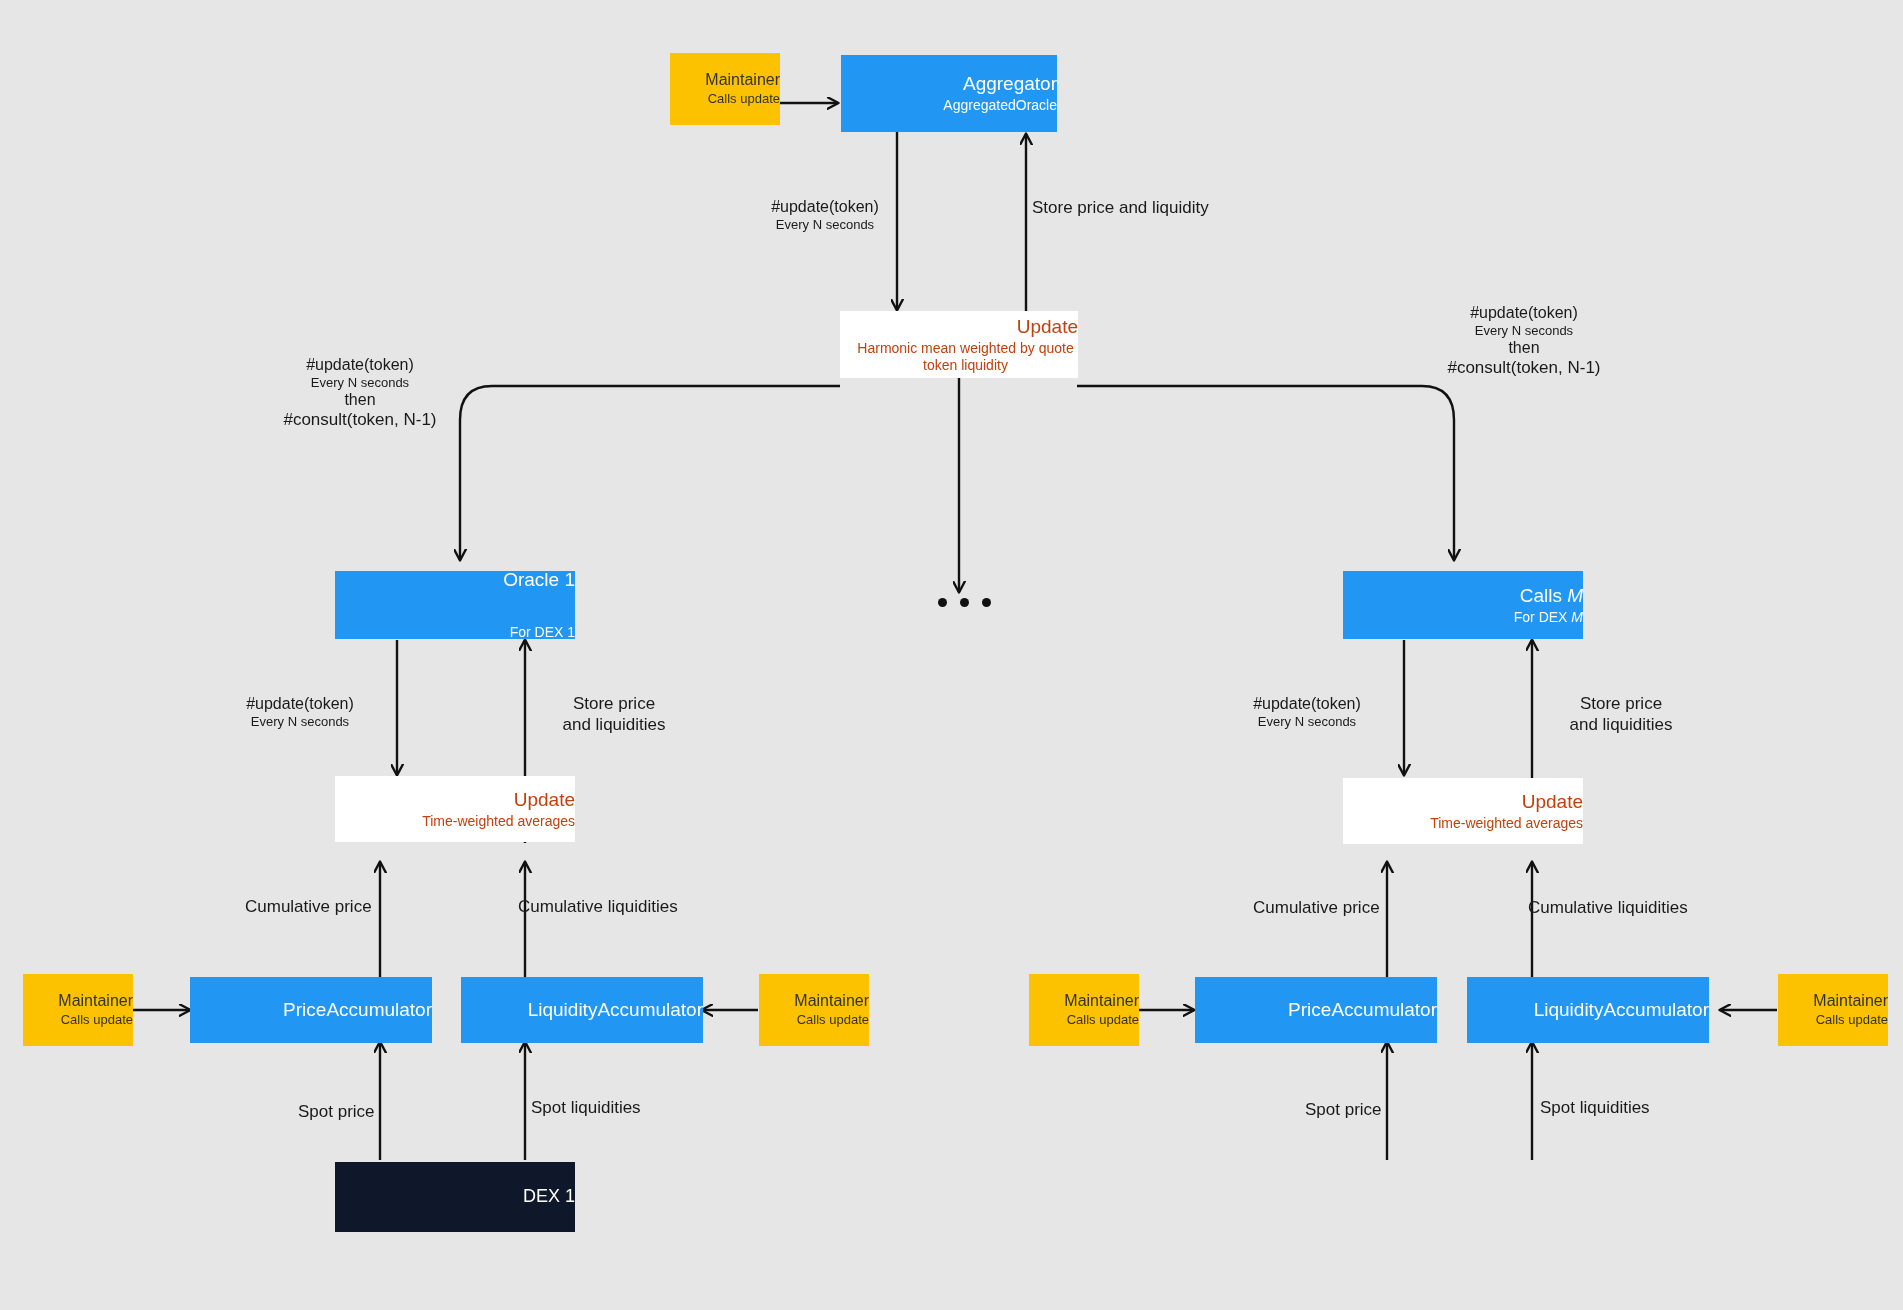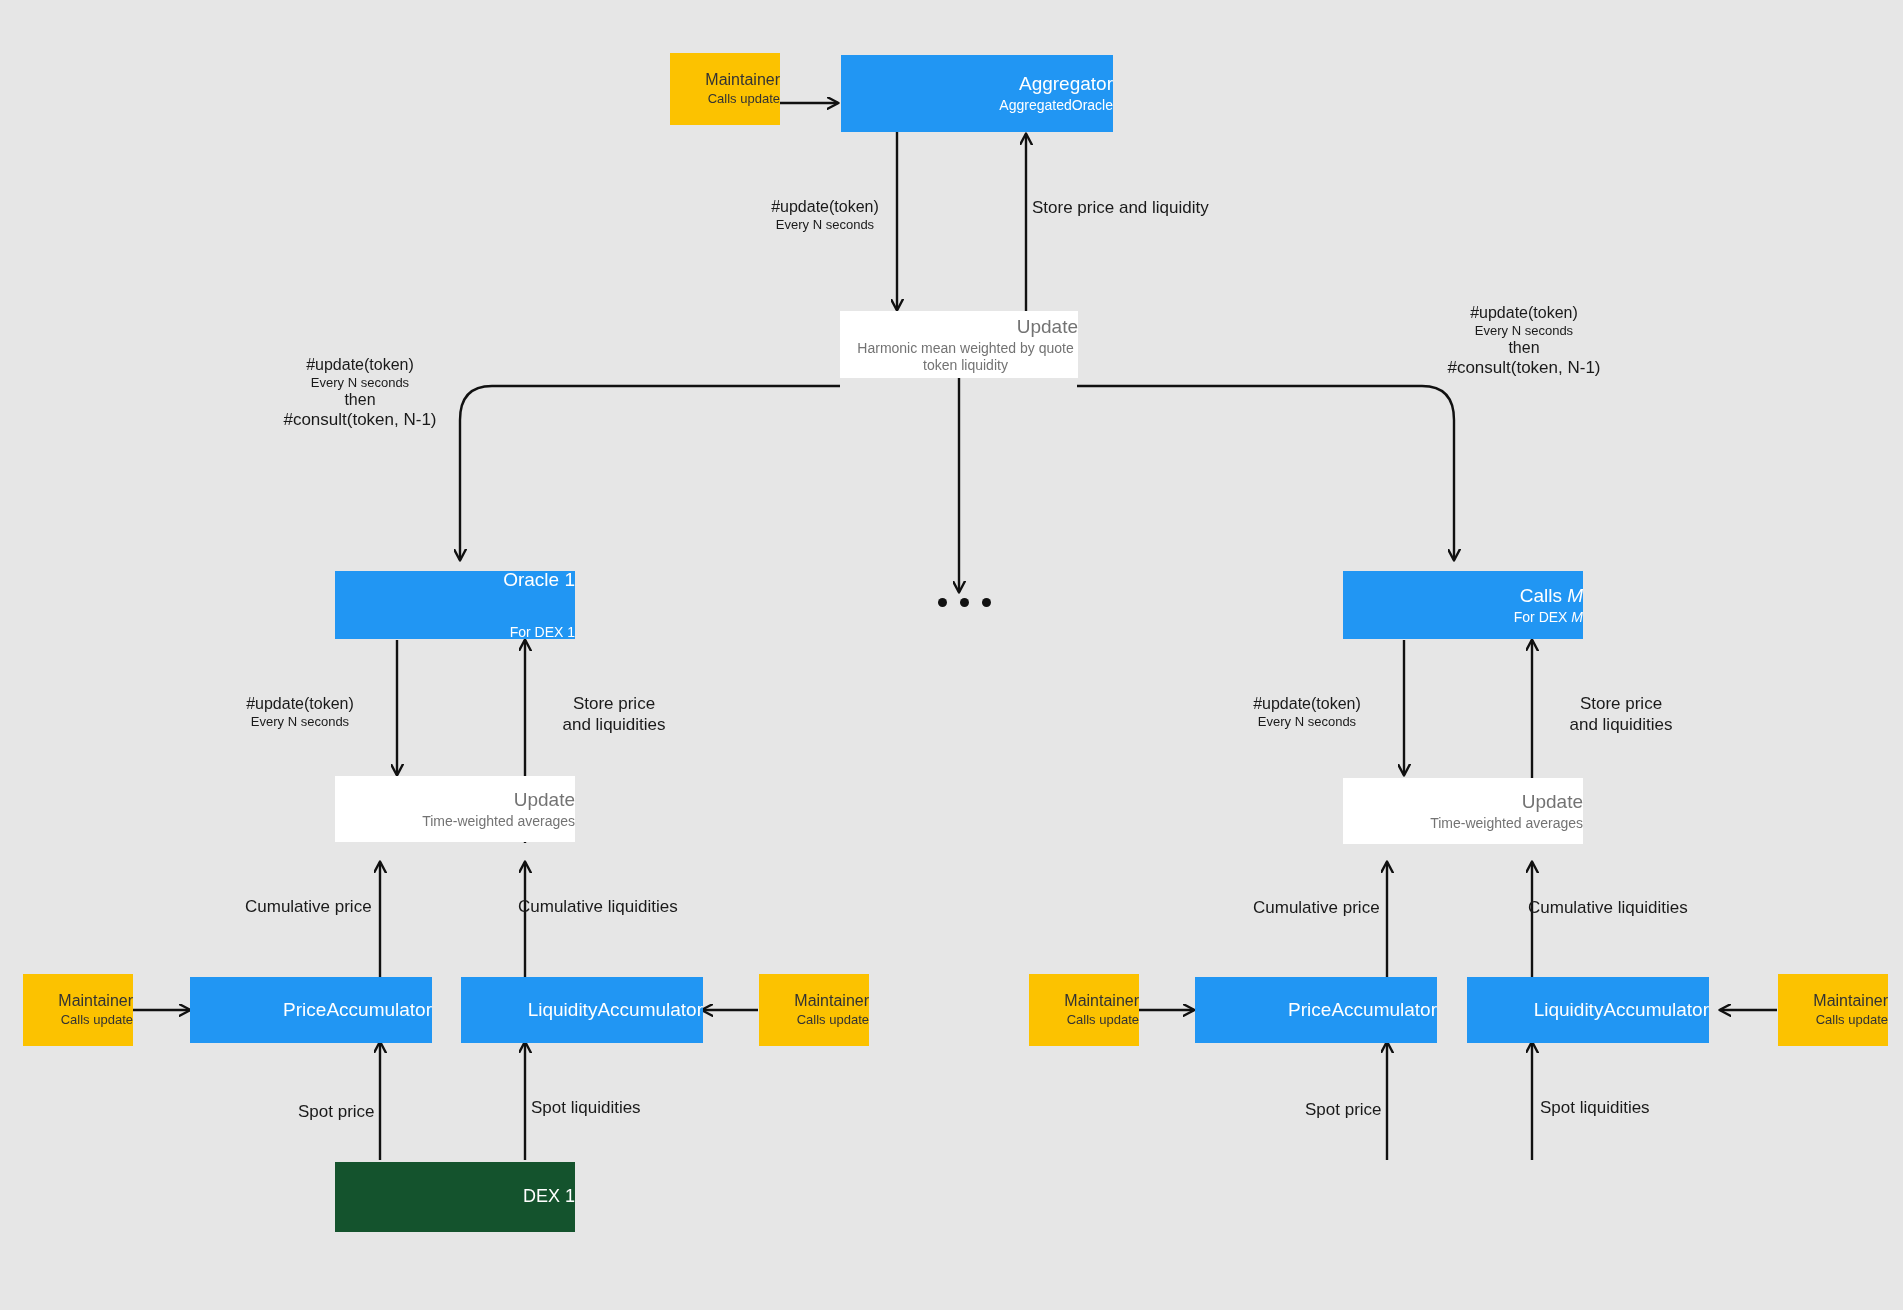--- a/index.html
+++ b/index.html
@@ -24,24 +24,24 @@
     line-height:1.18;
   }
   .node .t1{font-size:19px;}
   .node .t2{font-size:14px;margin-top:2px;}
 
   .blue{background:#2196f3;color:#ffffff;}
   .blue .t1{font-size:19px;}
   .yellow{background:#fcc200;color:#333333;}
   .yellow .t1{font-size:16px;}
   .yellow .t2{font-size:13px;margin-top:1px;}
-  .white{background:#ffffff;color:#737373;}
+  .white{background:#ffffff;color:#c2410c;}
   .white .t1{font-size:19px;}
   .white .t2{font-size:14px;}
-  .grey{background:#14532d;color:#ffffff;}
+  .grey{background:#0f172a;color:#ffffff;}
   .grey .t1{font-size:18px;}
 
   .lbl{
     position:absolute;
     color:#1a1a1a;
     text-align:center;
     line-height:1.22;
     white-space:nowrap;
   }
   .lbl .l1{font-size:16px;display:block;}
@@ -103,21 +103,21 @@
       <path d="M1138,1010 L1194,1010"></path>
       <path d="M1777,1010 L1720,1010"></path>
     </g>
   </svg>
 
   <div class="node yellow" style="left:670px;top:53px;width:110px;height:72px;">
     <span class="t1">Maintainer</span>
     <span class="t2">Calls update</span>
   </div>
 
-  <div class="node blue" style="left:841px;top:55px;width:272px;height:77px;">
+  <div class="node blue" style="left:841px;top:55px;width:216px;height:77px;">
     <span class="t1">Aggregator</span>
     <span class="t2">AggregatedOracle</span>
   </div>
 
   <div class="lbl" style="left:760px;top:197px;width:130px;">
     <span class="l1">#update(token)</span>
     <span class="l2">Every N seconds</span>
   </div>
 
   <div class="lbl single" style="left:1032px;top:198px;">

